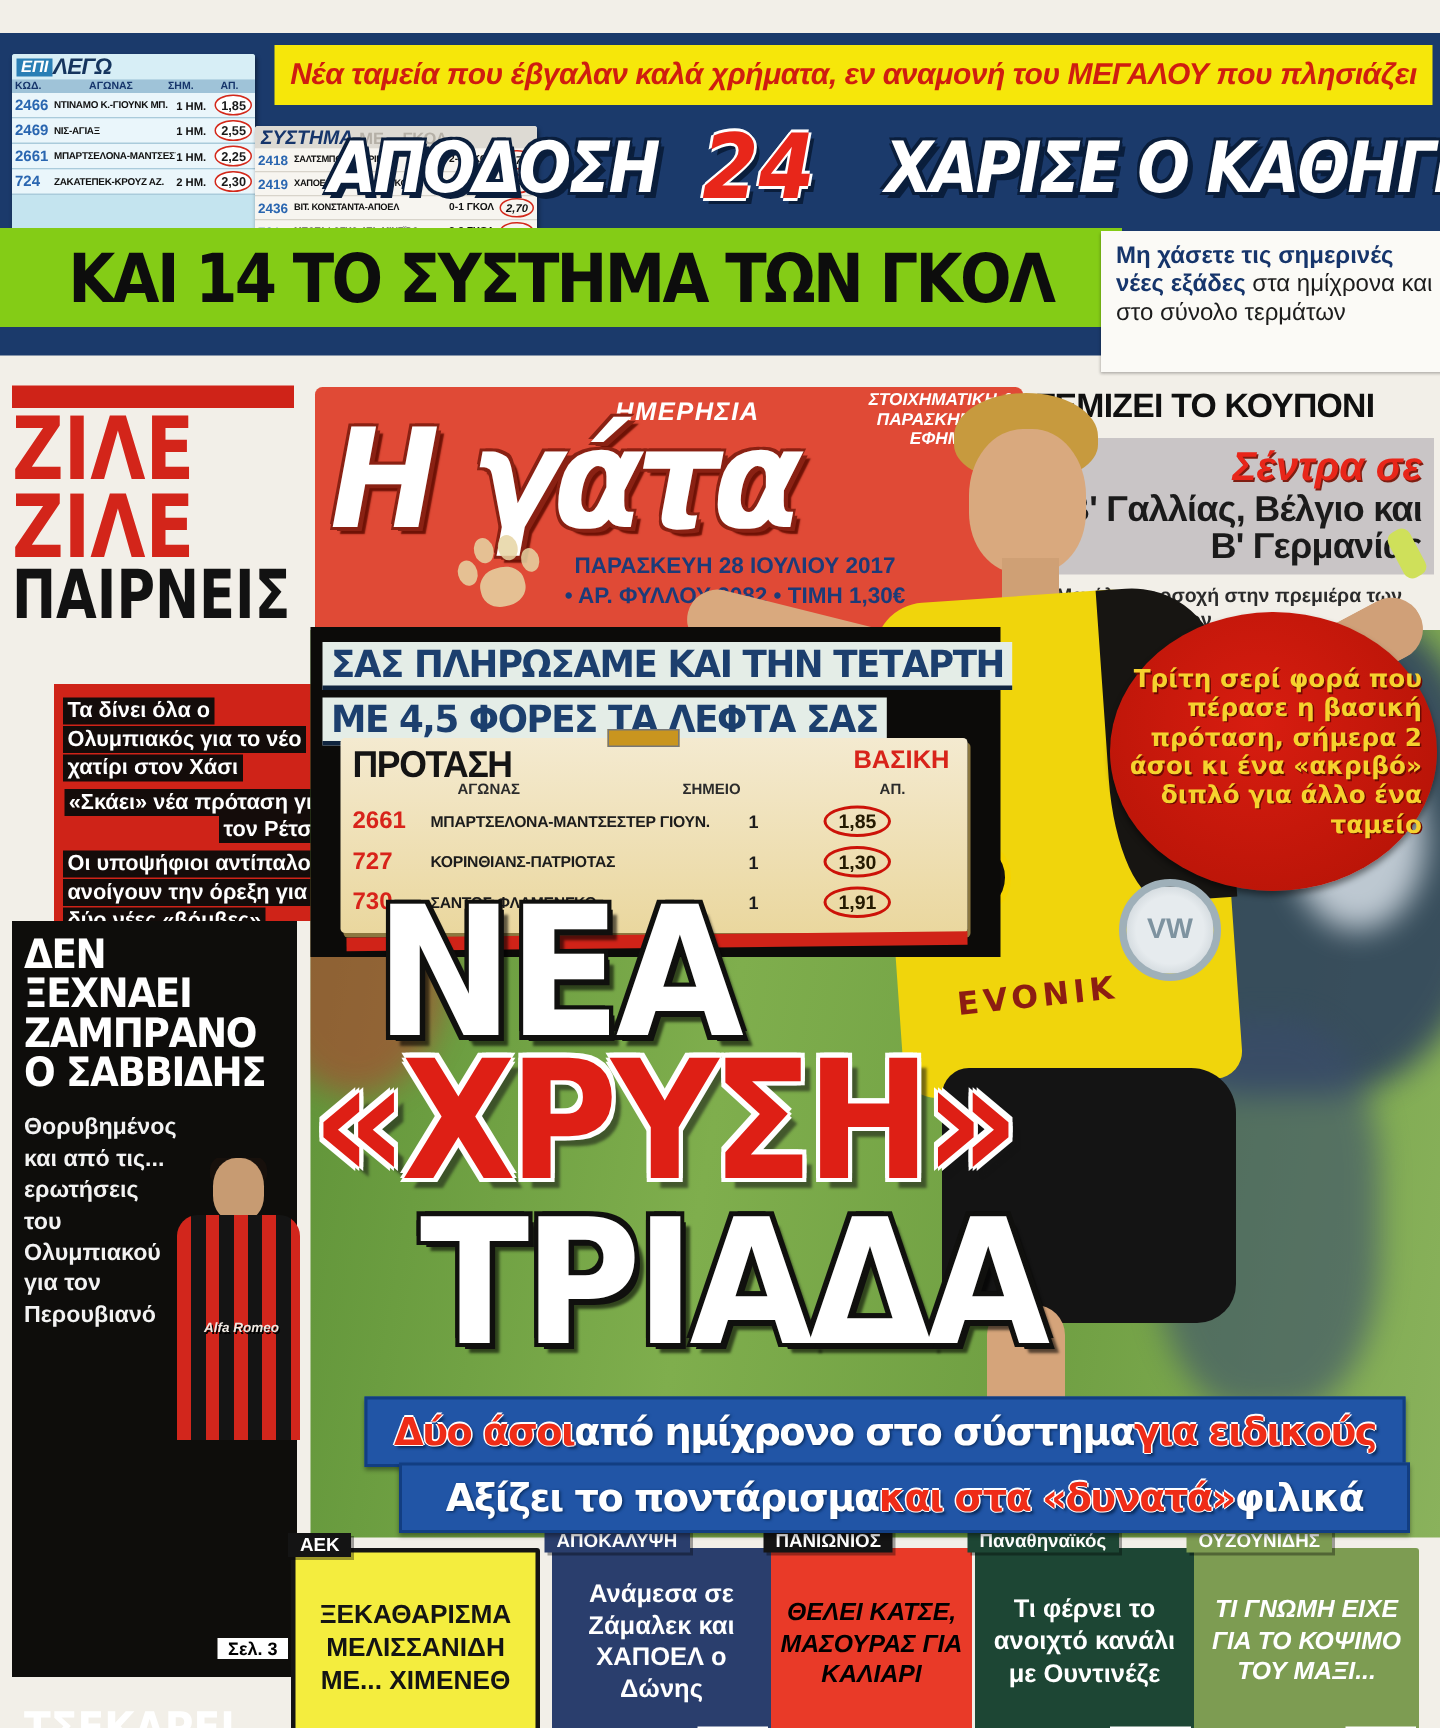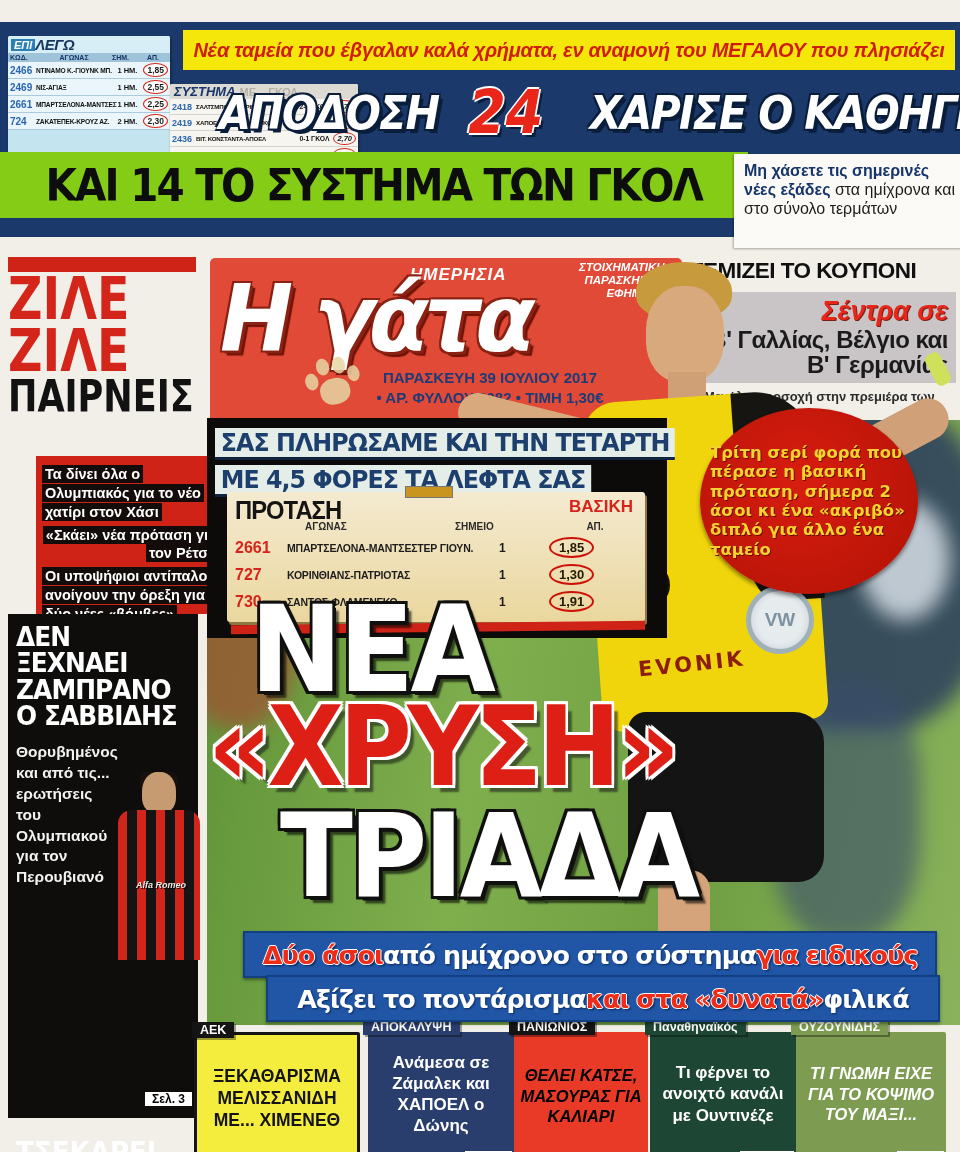--- a/index.html
+++ b/index.html
@@ -141,22 +141,22 @@
   #pr-basiki{position:absolute;right:12px;top:5px;color:#d8231a;font-weight:bold;font-size:17px;}
   #pr-headers{display:flex;color:#2b2b2b;font-weight:bold;font-size:10px;margin:-4px 0 2px 70px;}
   #pr-headers .h1c{width:150px;} #pr-headers .h2c{width:110px;} #pr-headers .h3c{width:60px;text-align:center;}
   .pr-row{display:flex;align-items:center;height:27px;}
   .pr-row .code{width:52px;color:#d8231a;font-weight:bold;font-size:16px;}
   .pr-row .match{width:212px;color:#1c1c1c;font-weight:bold;font-size:10.5px;letter-spacing:-.2px;white-space:nowrap;}
   .pr-row .pick{width:50px;color:#1c1c1c;font-weight:bold;font-size:12px;}
   .pr-row .odds{color:#241a00;font-weight:bold;font-size:13px;border:2.5px solid #cc1208;border-radius:50%;padding:1px 8px;}
   #pr-redbar{position:absolute;left:4px;bottom:-10px;width:99%;height:9px;background:#d02318;transform:rotate(-.6deg);}
   
-  #bubble{left:700px;top:408px;width:218px;height:186px;background:radial-gradient(circle at 45% 40%,#d81d10,#b01205);
-      border-radius:50%;z-index:6;display:flex;align-items:center;justify-content:center;text-align:left;
+  #bubble{left:740px;top:408px;width:218px;height:186px;background:radial-gradient(circle at 45% 40%,#d81d10,#b01205);
+      border-radius:50%;z-index:6;display:flex;align-items:center;justify-content:center;text-align:right;
       box-shadow:0 3px 4px rgba(0,0,0,.45);}
   #bubble span{color:#f6d22e;font-family:"DejaVu Sans",sans-serif;font-weight:bold;font-size:16.5px;
       line-height:1.18;padding:0 10px;text-shadow:1px 1px 0 #6e0a02;}
   
   .bighead{font-family:"DejaVu Sans",sans-serif;font-weight:bold;line-height:1;white-space:nowrap;z-index:8;}
   #h-nea{left:250px;top:590px;font-size:120px;color:#fff;letter-spacing:-4px;transform:scaleX(.92);transform-origin:left top;
       text-shadow:4px 4px 0 #10100e,-3px 3px 0 #10100e,3px -3px 0 #10100e,-3px -3px 0 #10100e,7px 7px 2px rgba(0,0,0,.6);}
   #h-xrysi{left:208px;top:692px;font-size:110px;color:#de1f15;letter-spacing:-5px;transform:scaleX(.9);transform-origin:left top;
       text-shadow:3px 0 0 #fff,-3px 0 0 #fff,0 3px 0 #fff,0 -3px 0 #fff,3px 3px 0 #fff,-3px -3px 0 #fff,
       3px -3px 0 #fff,-3px 3px 0 #fff,7px 7px 2px rgba(20,20,20,.55);}
@@ -323,21 +323,21 @@
     <div id="mh-tagline">ΣΤΟΙΧΗΜΑΤΙΚΗ &amp; ΠΑΡΑΣΚΗΝΙΑΚΗ ΕΦΗΜΕΡΙΔΑ</div>
     <div id="mh-title">Η γάτα</div>
     <div id="paw">
       <i style="left:0;top:14px;width:13px;height:17px"></i>
       <i style="left:14px;top:2px;width:13px;height:17px"></i>
       <i style="left:30px;top:4px;width:13px;height:17px"></i>
       <i style="left:43px;top:16px;width:12px;height:16px"></i>
       <i style="left:12px;top:24px;width:30px;height:26px;border-radius:45%"></i>
     </div>
     <div id="mh-date">
-      <div>ΠΑΡΑΣΚΕΥΗ 39 ΙΟΥΛΙΟΥ 2017</div>
+      <div>ΠΑΡΑΣΚΕΥΗ 28 ΙΟΥΛΙΟΥ 2017</div>
       <div>• ΑΡ. ΦΥΛΛΟΥ 3082 • ΤΙΜΗ 1,30€</div>
     </div>
   </div>
 
   <div class="abs" id="coupon">
     <div id="coupon-title">ΓΕΜΙΖΕΙ ΤΟ ΚΟΥΠΟΝΙ</div>
     <div id="coupon-box">
       <div id="coupon-lead">Σέντρα σε</div>
       <div id="coupon-bold">Β' Γαλλίας, Βέλγιο και Β' Γερμανίας</div>
     </div>

